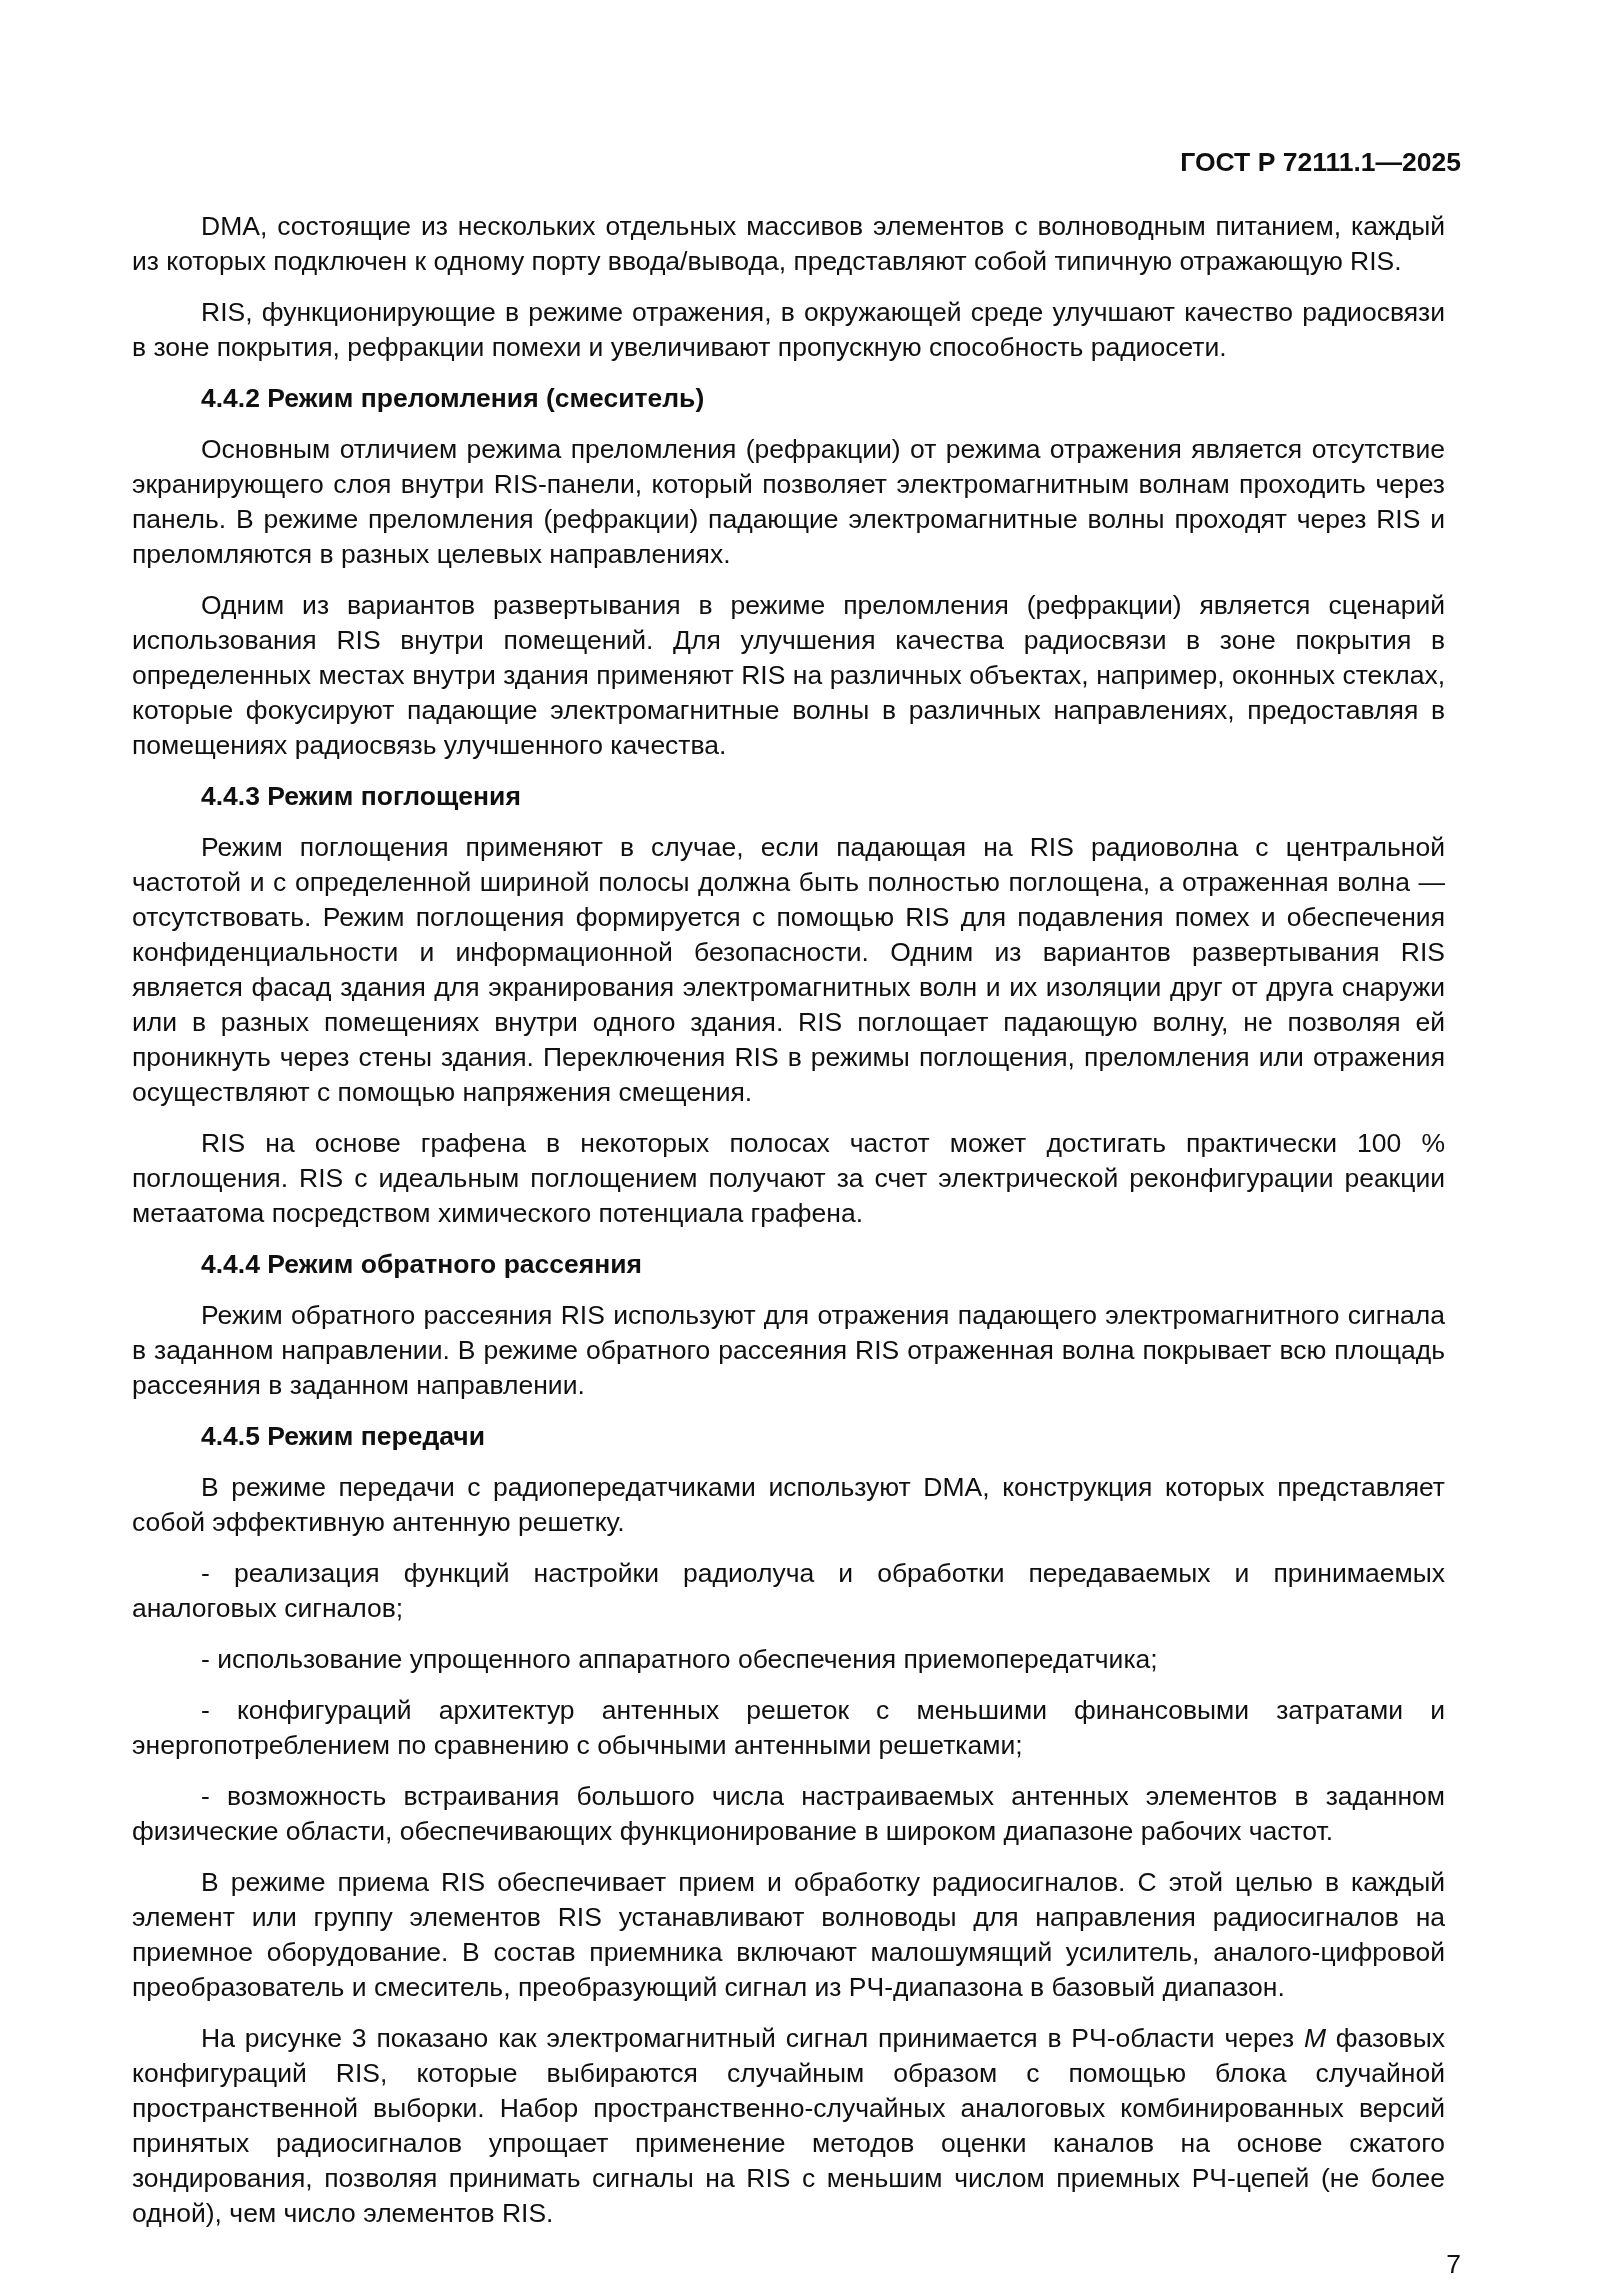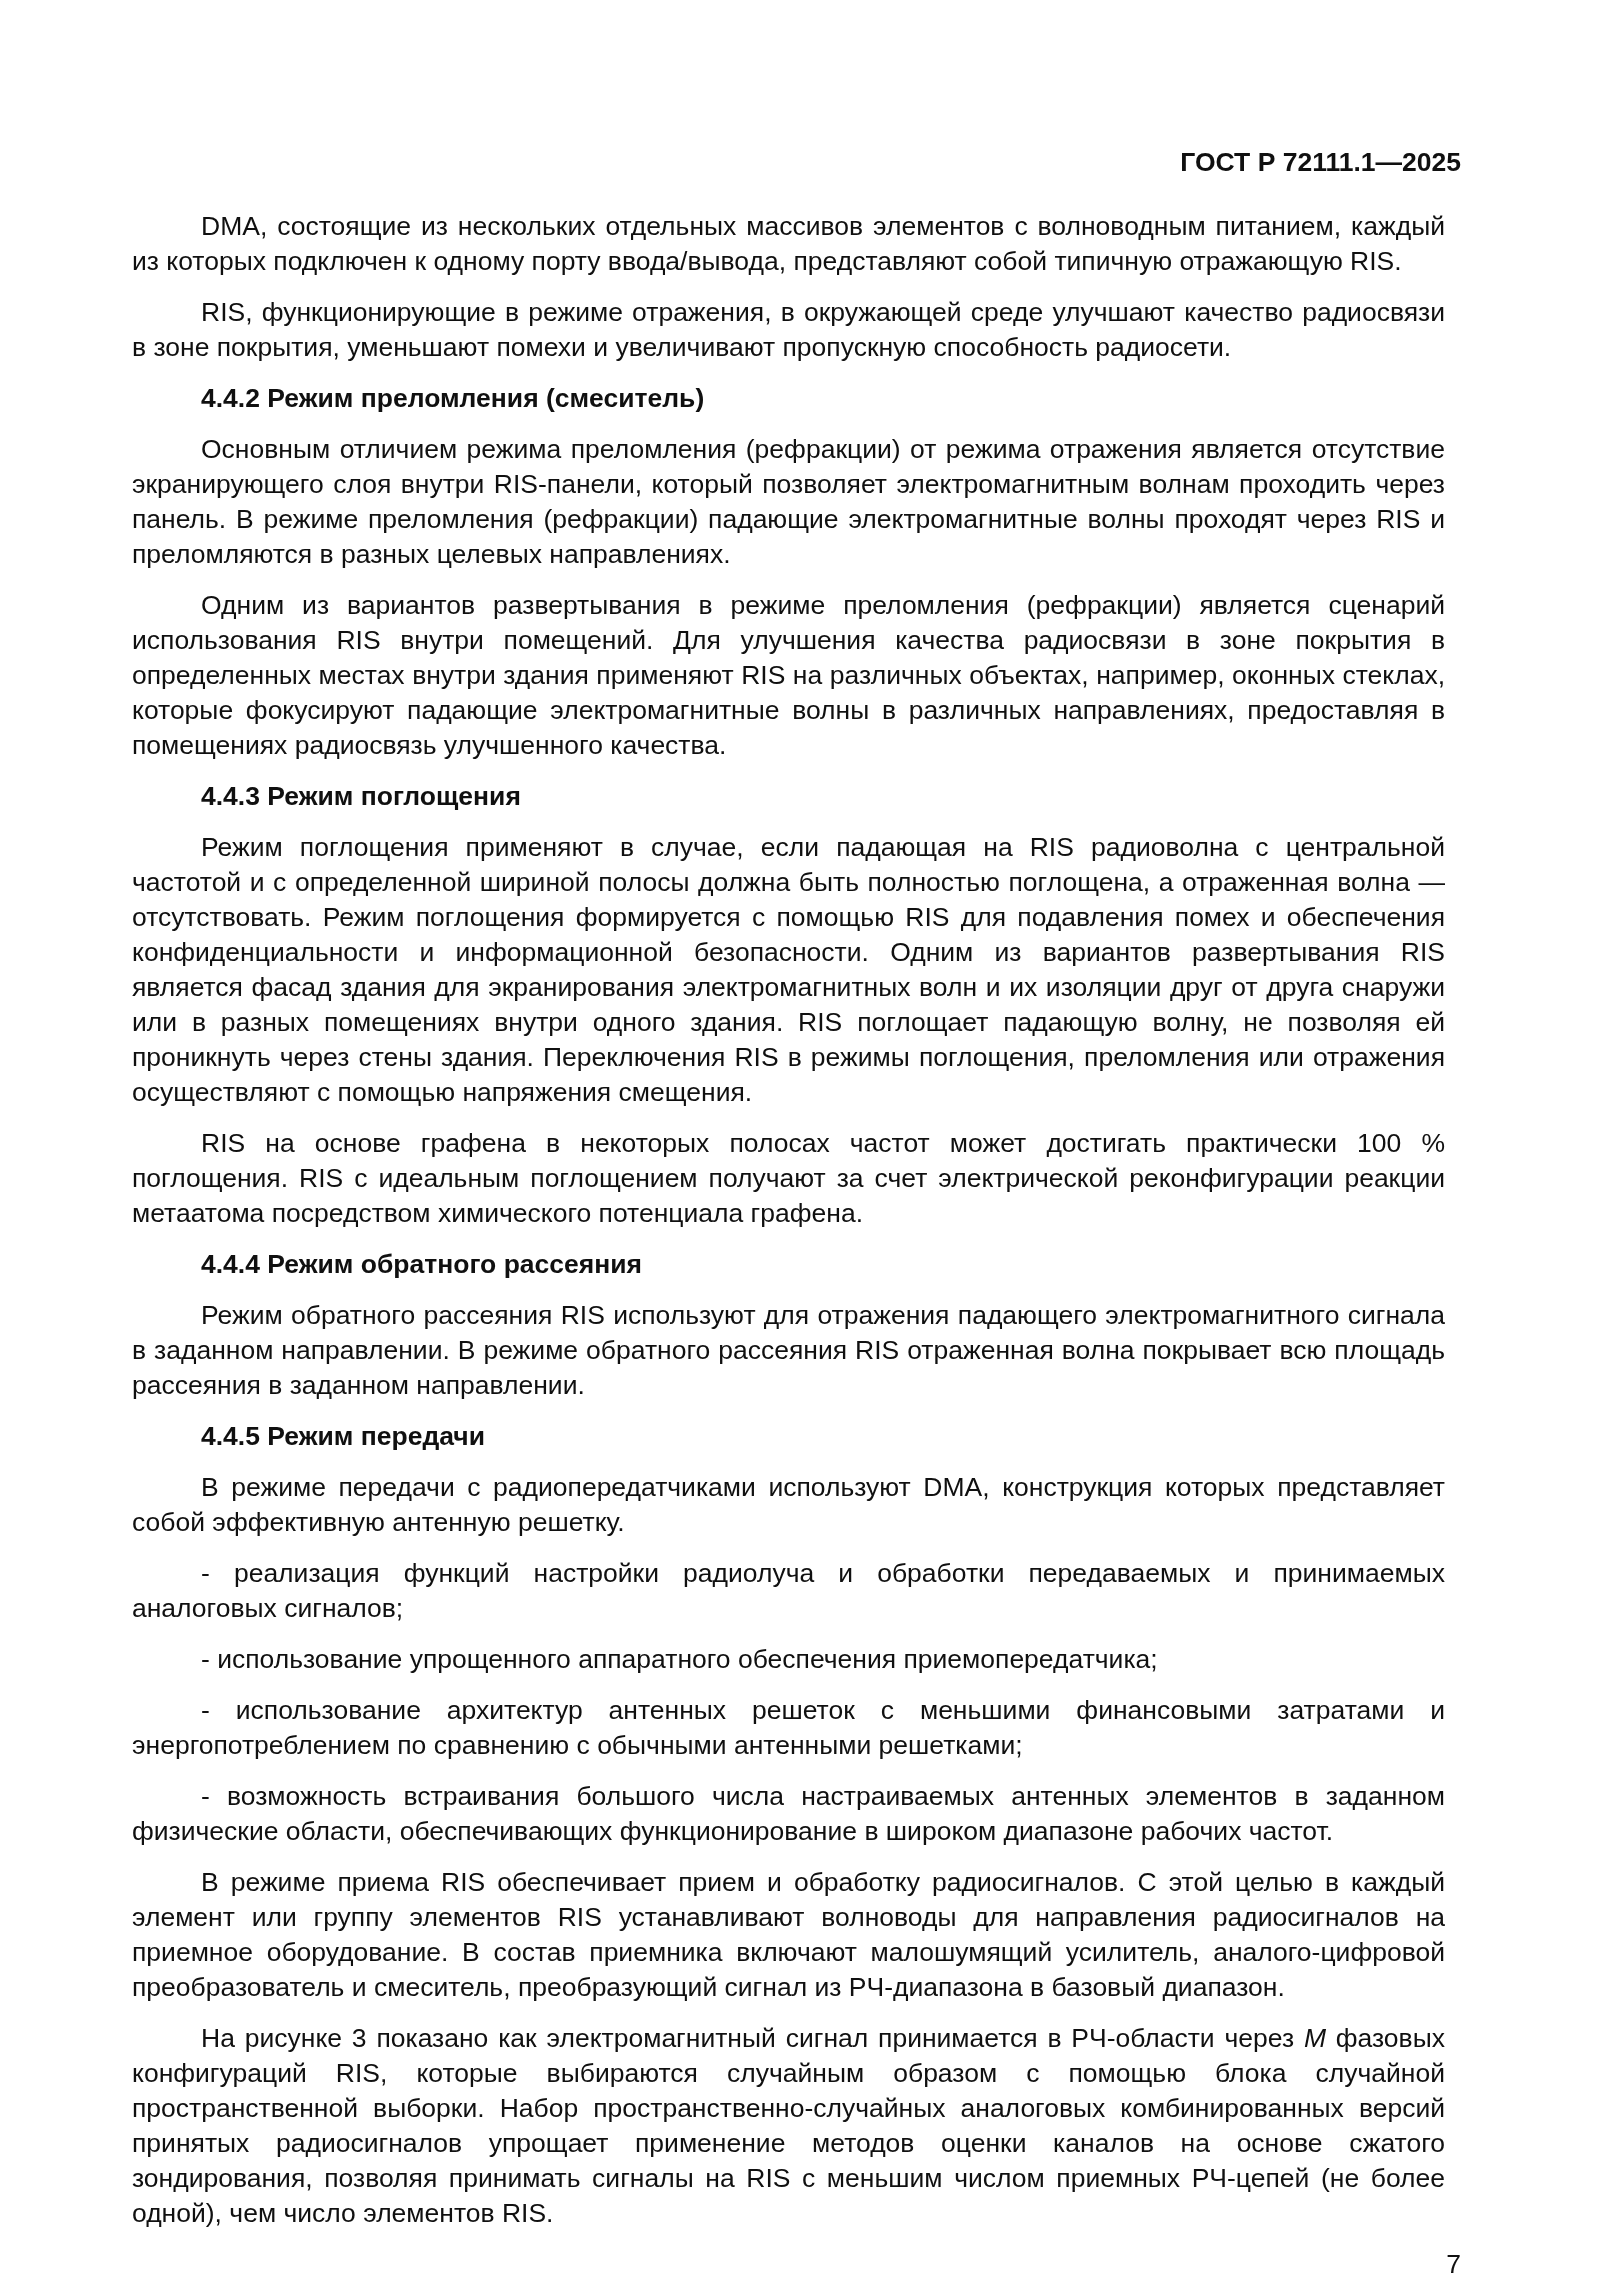--- a/index.html
+++ b/index.html
@@ -53,34 +53,34 @@
   }
 </style>
 </head>
 <body>
 
 <div class="page">
   <div class="content">
     <div class="doc-header">ГОСТ Р 72111.1—2025</div>
     <div class="doc-body">
         <p class="body">DMA, состоящие из нескольких отдельных массивов элементов с волноводным питанием, каждый из которых подключен к одному порту ввода/вывода, представляют собой типичную отражающую RIS.</p>
-        <p class="body">RIS, функционирующие в режиме отражения, в окружающей среде улучшают качество радиосвязи в зоне покрытия, уменьшают помехи и увеличивают пропускную способность радиосети.</p>
+        <p class="body">RIS, функционирующие в режиме отражения, в окружающей среде улучшают качество радиосвязи в зоне покрытия, рефракции помехи и увеличивают пропускную способность радиосети.</p>
         <p class="heading">4.4.2 Режим преломления (смеситель)</p>
         <p class="body">Основным отличием режима преломления (рефракции) от режима отражения является отсутствие экранирующего слоя внутри RIS-панели, который позволяет электромагнитным волнам проходить через панель. В режиме преломления (рефракции) падающие электромагнитные волны проходят через RIS и преломляются в разных целевых направлениях.</p>
         <p class="body">Одним из вариантов развертывания в режиме преломления (рефракции) является сценарий использования RIS внутри помещений. Для улучшения качества радиосвязи в зоне покрытия в определенных местах внутри здания применяют RIS на различных объектах, например, оконных стеклах, которые фокусируют падающие электромагнитные волны в различных направлениях, предоставляя в помещениях радиосвязь улучшенного качества.</p>
         <p class="heading">4.4.3 Режим поглощения</p>
         <p class="body">Режим поглощения применяют в случае, если падающая на RIS радиоволна с центральной частотой и с определенной шириной полосы должна быть полностью поглощена, а отраженная волна — отсутствовать. Режим поглощения формируется с помощью RIS для подавления помех и обеспечения конфиденциальности и информационной безопасности. Одним из вариантов развертывания RIS является фасад здания для экранирования электромагнитных волн и их изоляции друг от друга снаружи или в разных помещениях внутри одного здания. RIS поглощает падающую волну, не позволяя ей проникнуть через стены здания. Переключения RIS в режимы поглощения, преломления или отражения осуществляют с помощью напряжения смещения.</p>
         <p class="body">RIS на основе графена в некоторых полосах частот может достигать практически 100 % поглощения. RIS с идеальным поглощением получают за счет электрической реконфигурации реакции метаатома посредством химического потенциала графена.</p>
         <p class="heading">4.4.4 Режим обратного рассеяния</p>
         <p class="body">Режим обратного рассеяния RIS используют для отражения падающего электромагнитного сигнала в заданном направлении. В режиме обратного рассеяния RIS отраженная волна покрывает всю площадь рассеяния в заданном направлении.</p>
         <p class="heading">4.4.5 Режим передачи</p>
         <p class="body">В режиме передачи с радиопередатчиками используют DMA, конструкция которых представляет собой эффективную антенную решетку.</p>
         <p class="list-item">- реализация функций настройки радиолуча и обработки передаваемых и принимаемых аналоговых сигналов;</p>
         <p class="list-item">- использование упрощенного аппаратного обеспечения приемопередатчика;</p>
-        <p class="list-item">- использование архитектур антенных решеток с меньшими финансовыми затратами и энергопотреблением по сравнению с обычными антенными решетками;</p>
+        <p class="list-item">- конфигураций архитектур антенных решеток с меньшими финансовыми затратами и энергопотреблением по сравнению с обычными антенными решетками;</p>
         <p class="list-item">- возможность встраивания большого числа настраиваемых антенных элементов в заданном физические области, обеспечивающих функционирование в широком диапазоне рабочих частот.</p>
         <p class="body">В режиме приема RIS обеспечивает прием и обработку радиосигналов. С этой целью в каждый элемент или группу элементов RIS устанавливают волноводы для направления радиосигналов на приемное оборудование. В состав приемника включают малошумящий усилитель, аналого-цифровой преобразователь и смеситель, преобразующий сигнал из РЧ-диапазона в базовый диапазон.</p>
         <p class="body"><span>На рисунке 3 показано как электромагнитный сигнал принимается в РЧ-области через </span><span class="italic">M</span><span> фазовых конфигураций RIS, которые выбираются случайным образом с помощью блока случайной пространственной выборки. Набор пространственно-случайных аналоговых комбинированных версий принятых радиосигналов упрощает применение методов оценки каналов на основе сжатого зондирования, позволяя принимать сигналы на RIS с меньшим числом приемных РЧ-цепей (не более одной), чем число элементов RIS.</span></p>
       </div>
     <div class="page-number">7</div>
   </div>
 </div>
 
 
 </body></html>

